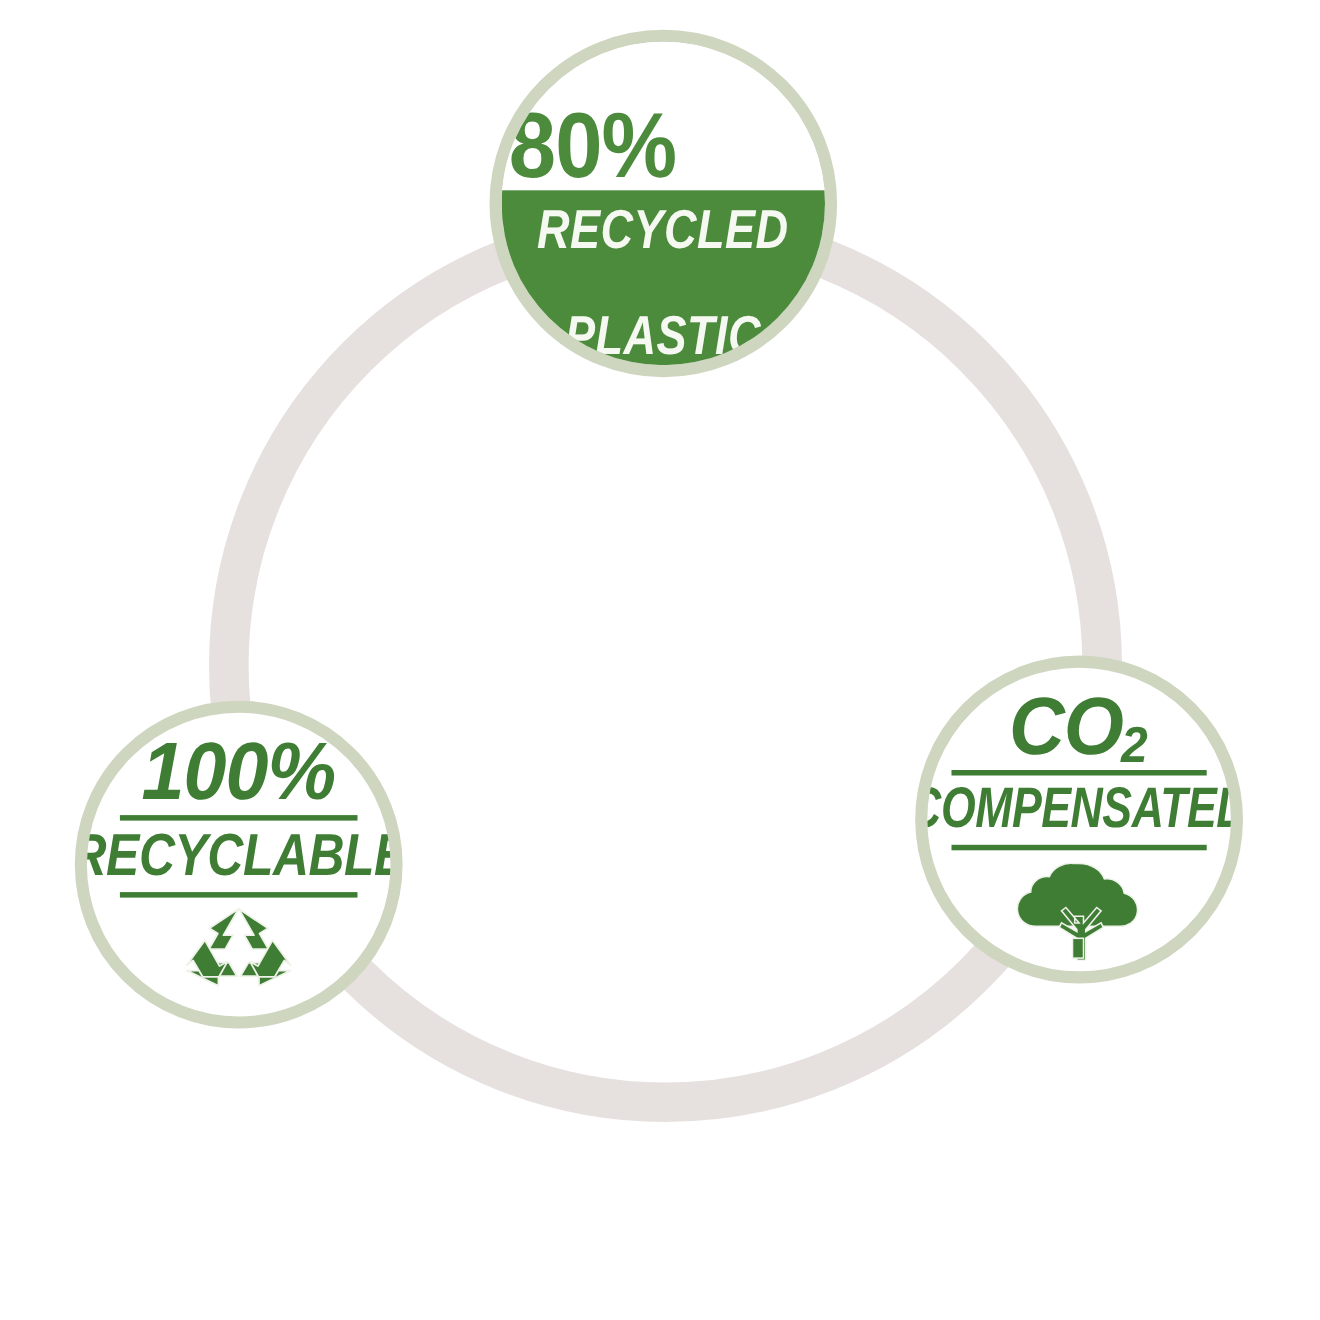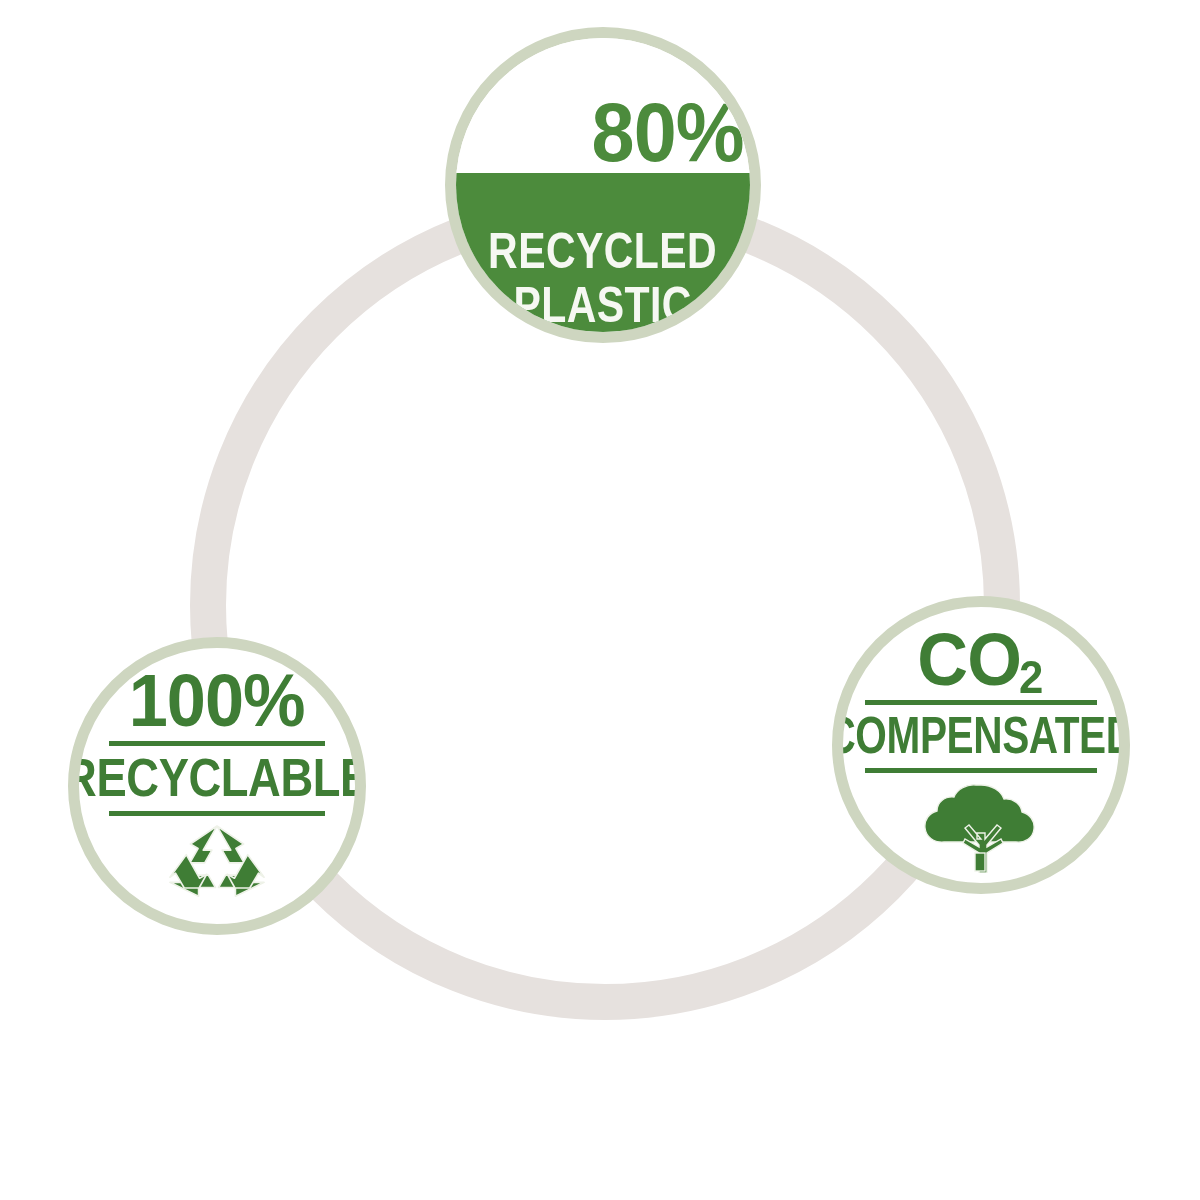--- a/index.html
+++ b/index.html
@@ -66,33 +66,34 @@
     position: absolute;
     inset: 0;
     display: flex;
     flex-direction: column;
   }
   .tb-white {
     height: 46%;
     background: #ffffff;
     display: flex;
     align-items: flex-end;
-    justify-content: flex-end;
+    justify-content: flex-start;
     padding-bottom: 2px;
     box-sizing: border-box;
   }
   .tb-green {
     flex: 1;
     background: #4c8b3c;
     display: flex;
     flex-direction: column;
     align-items: center;
-    justify-content: flex-end;
+    justify-content: space-between;
     padding-top: 8px;
     box-sizing: border-box;
+    font-style: italic;
   }
   .pct-big {
     font-family: "Liberation Sans Narrow", "Liberation Sans", sans-serif;
     font-weight: bold;
     font-size: 84px;
     line-height: 0.92;
     color: #4c8b3c;
     letter-spacing: -1px;
     transform: scaleX(0.92);
   }
@@ -110,20 +111,21 @@
   
   .badge-body {
     position: absolute;
     inset: 0;
     display: flex;
     flex-direction: column;
     align-items: center;
     justify-content: flex-start;
     padding-top: 18px;
     box-sizing: border-box;
+    font-style: italic;
   }
   .headline {
     font-family: "Liberation Sans Narrow", "Liberation Sans", sans-serif;
     font-weight: bold;
     font-size: 74px;
     line-height: 0.95;
     color: #3f7d35;
     letter-spacing: -1px;
     transform: scaleX(0.95);
     white-space: nowrap;

